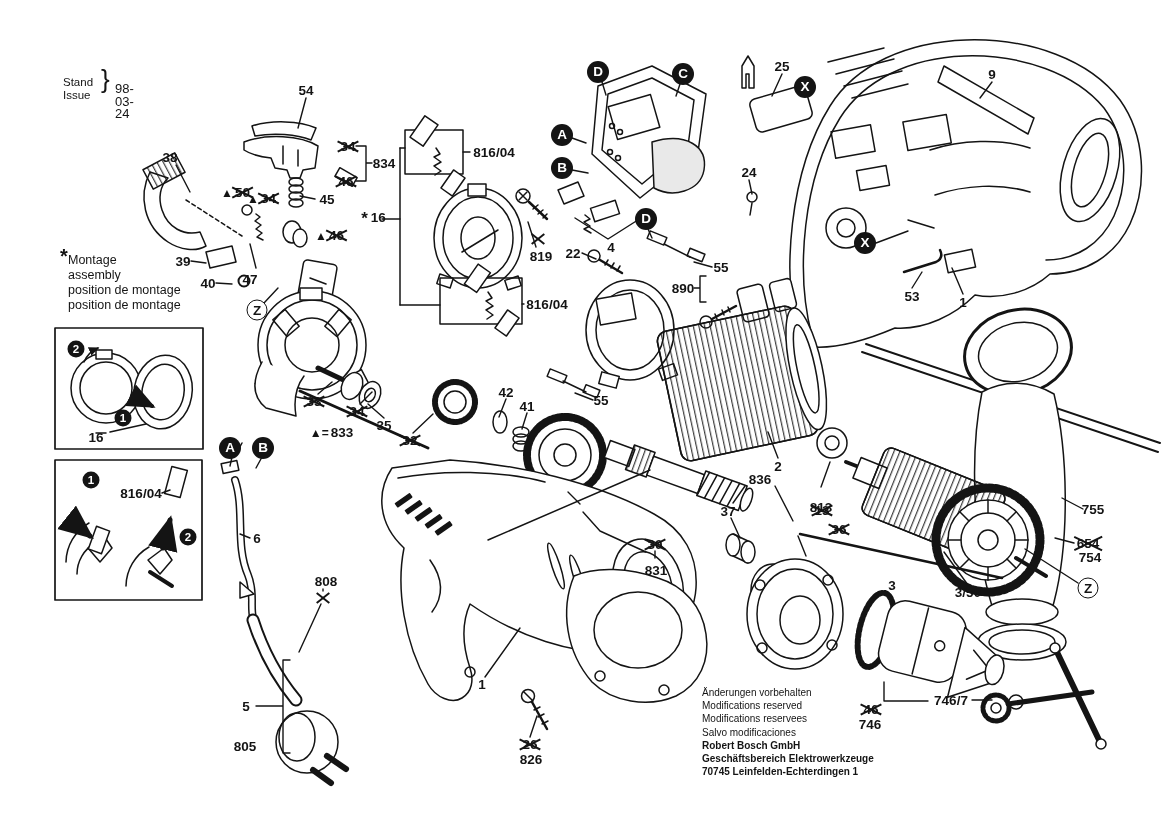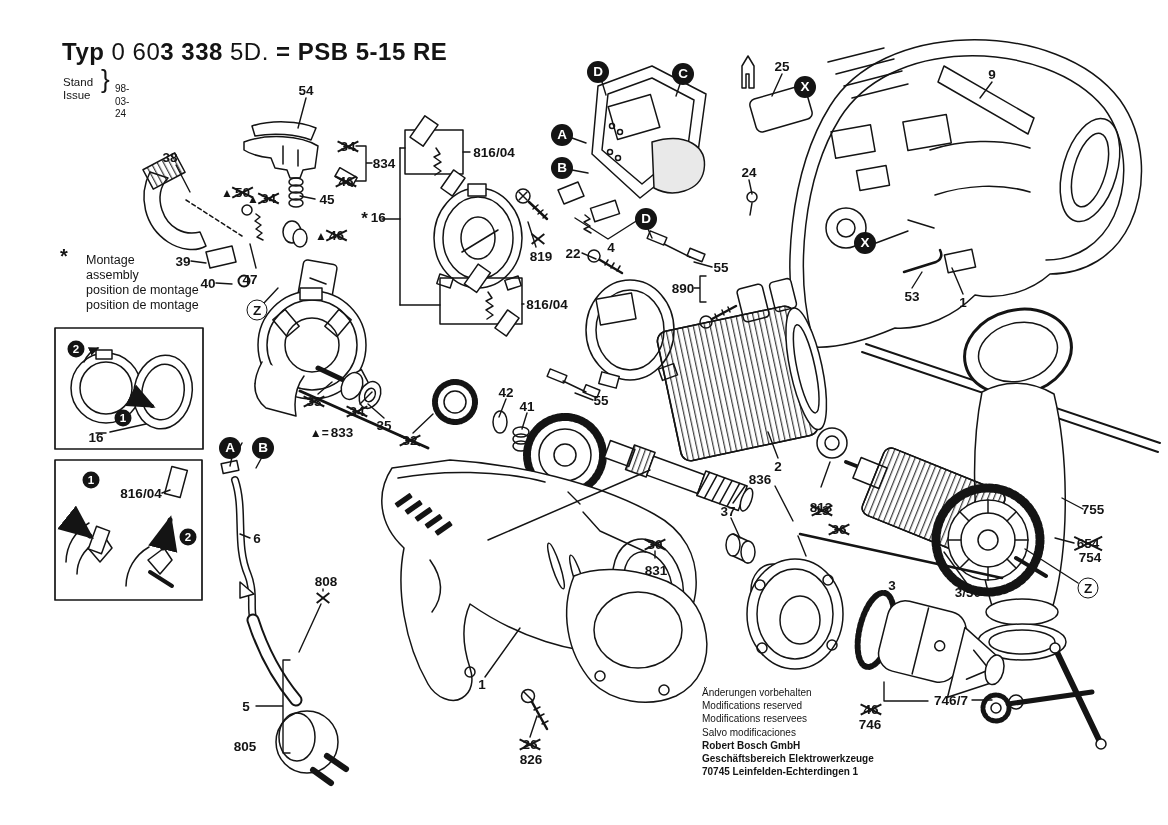--- a/index.html
+++ b/index.html
@@ -7,26 +7,26 @@
          font-family:"Liberation Sans",sans-serif;color:#141414;}
   #art{position:absolute;left:0;top:0;}
   #art *{vector-effect:non-scaling-stroke;}
   .layer{position:absolute;left:0;top:0;width:100%;height:100%;pointer-events:none;}
 
   
   .title{position:absolute;left:62px;top:38px;font-size:24px;letter-spacing:.5px;white-space:nowrap;}
   .title .b{font-weight:bold;}
   .standblk{position:absolute;left:63px;top:76px;font-size:11.5px;line-height:12.5px;}
   .standblk .brace{position:absolute;left:38px;top:-3px;font-size:26px;font-weight:400;}
-  .standblk .date{position:absolute;left:52px;top:7px;font-size:10px;}
+  .standblk .date{position:absolute;left:52px;top:7px;font-size:13px;}
 
   
   .note{position:absolute;left:60px;top:253px;font-size:12.5px;line-height:15px;}
   .note .star{position:absolute;left:0;top:-4px;font-size:20px;font-weight:bold;}
-  .note .lines{margin-left:26px;}
+  .note .lines{margin-left:8px;}
 
   
   .footer{position:absolute;left:702px;top:686px;font-size:10px;line-height:13.2px;white-space:nowrap;}
   .footer .b{font-weight:bold;}
 
   
   .plabel{position:absolute;transform:translate(-50%,-50%);font-weight:bold;font-size:13.5px;
           white-space:nowrap;color:#141414;}
   .plabel .pre{font-size:12px;margin-right:1px;}
   .plabel .pre.star{font-size:17px;vertical-align:-2px;margin-right:2px;}
@@ -422,21 +422,20 @@
         <line x1="572" y1="170" x2="588" y2="173"></line>
         <line x1="602" y1="82" x2="606" y2="95"></line>
         <line x1="680" y1="84" x2="676" y2="96"></line>
         <line x1="648" y1="229" x2="652" y2="238"></line>
         <line x1="232" y1="457" x2="230" y2="466"></line>
         <line x1="262" y1="457" x2="256" y2="468"></line>
       </g>
     </g>
   </svg>
 
-  <div class="title" id="title"><span class="b">Typ </span><span class="">0 60</span><span class="b">3 338</span><span class=""> 5D. </span><span class="b">= PSB 5-15 RE</span></div>
 
   <div class="standblk">
     <div>Stand</div>
     <div>Issue</div>
     <div class="brace">}</div>
     <div class="date">98-03-24</div>
   </div>
 
   <div class="note">
     <span class="star">*</span>

